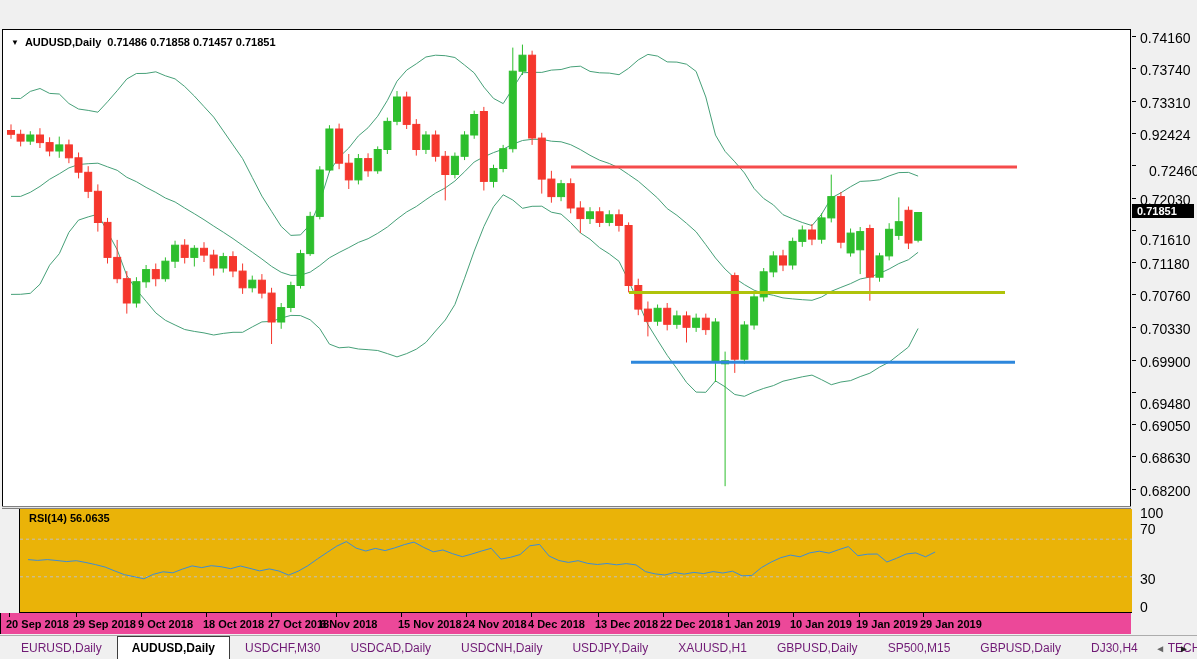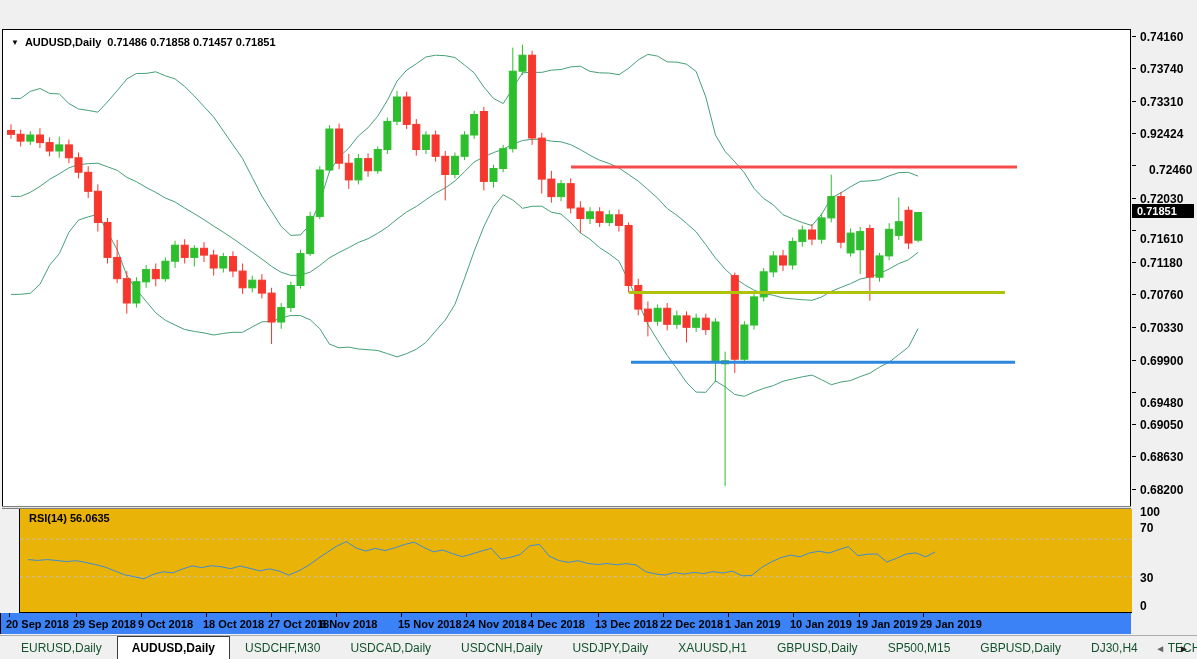--- a/index.html
+++ b/index.html
@@ -20,32 +20,32 @@
   .rsi-pane{position:absolute;left:2px;top:509px;width:1129px;height:104px;background:#eab308;
             border-left:1px solid #000;border-right:1px solid #000;border-bottom:1px solid #000;margin-left:17px;}
   .chart-header{position:absolute;left:8px;top:6px;font-size:11px;font-weight:700;color:#000;
                 display:flex;align-items:center;gap:6px;}
   .chart-header .tri{font-size:8px;color:#000;}
   .rsi-label{position:absolute;left:9px;top:3px;font-size:11px;font-weight:700;color:#000;}
   svg{position:absolute;left:0;top:0;}
   
   .price-axis{position:absolute;left:1132px;top:29px;width:65px;height:584px;background:#F0F0F0;}
   .ptick{position:absolute;left:0;width:4px;height:1px;background:#000;}
-  .plabel{position:absolute;left:8px;font-size:12px;font-weight:700;color:#000;white-space:nowrap;text-align:right;}
+  .plabel{position:absolute;left:8px;font-size:14px;font-weight:400;color:#000;white-space:nowrap;text-align:right;}
   .ptag{position:absolute;left:0;width:62px;height:14px;background:#000;color:#FFF;
         font-size:11px;font-weight:700;line-height:14px;padding-left:5px;}
   
-  .date-axis{position:absolute;left:0;top:613px;width:1131px;height:21px;background:#3b82f6;
+  .date-axis{position:absolute;left:0;top:613px;width:1131px;height:21px;background:#ec4899;
              border-left:1px solid #000;}
   .dtick{position:absolute;top:0;width:1px;height:4px;background:#000;}
   .dlabel{position:absolute;top:5px;font-size:11px;font-weight:700;color:#000;white-space:nowrap;}
   
   .tabbar{position:absolute;left:0;top:635px;width:1197px;height:24px;background:#F0F0F0;
           border-top:1px solid #ACACAC;display:flex;align-items:stretch;padding-left:6px;}
-  .tab{display:flex;align-items:center;padding:0 14px;font-size:12px;color:#14532d;
+  .tab{display:flex;align-items:center;padding:0 14px;font-size:12px;color:#701a75;
        border:1px solid transparent;cursor:default;white-space:nowrap;}
   .tab.active{background:#FFF;border:1px solid #3C3C3C;border-bottom:none;color:#000;font-weight:700;}
   .tab-sep{width:1px;height:13px;background:#9A9A9A;align-self:center;}
   .tab-arrows{position:absolute;right:8px;top:0;height:24px;display:flex;align-items:center;gap:14px;}
   .arrow{font-size:10px;color:#222;cursor:default;}
   .arrow.dim{color:#666;}
 </style>
 </head>
 <body>
 

